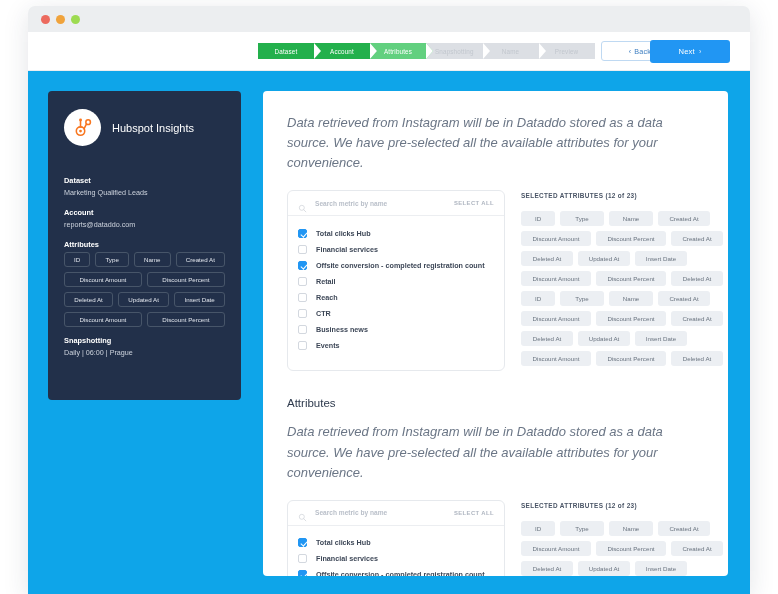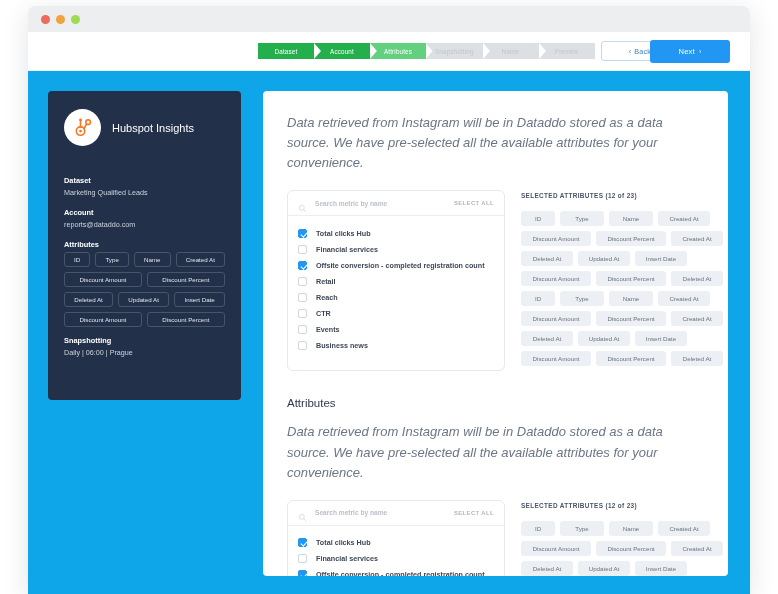--- a/index.html
+++ b/index.html
@@ -458,25 +458,25 @@
                   <div class="picker-row">
                     <span class="cbox"></span>
                     <span class="picker-label">Reach</span>
                   </div>
                   <div class="picker-row">
                     <span class="cbox"></span>
                     <span class="picker-label">CTR</span>
                   </div>
                   <div class="picker-row">
                     <span class="cbox"></span>
+                    <span class="picker-label">Business news</span>
+                  </div>
+                  <div class="picker-row">
+                    <span class="cbox"></span>
                     <span class="picker-label">Events</span>
-                  </div>
-                  <div class="picker-row">
-                    <span class="cbox"></span>
-                    <span class="picker-label">Business news</span>
                   </div>
                 </div>
               </div>
               <div class="selected-panel">
                 <div class="selected-title">SELECTED ATTRIBUTES (12 of 23)</div>
                 <div class="chip-row">
                   <div class="chip w-sm">ID</div>
                   <div class="chip w-md">Type</div>
                   <div class="chip w-md">Name</div>
                   <div class="chip w-lg">Created At</div>

